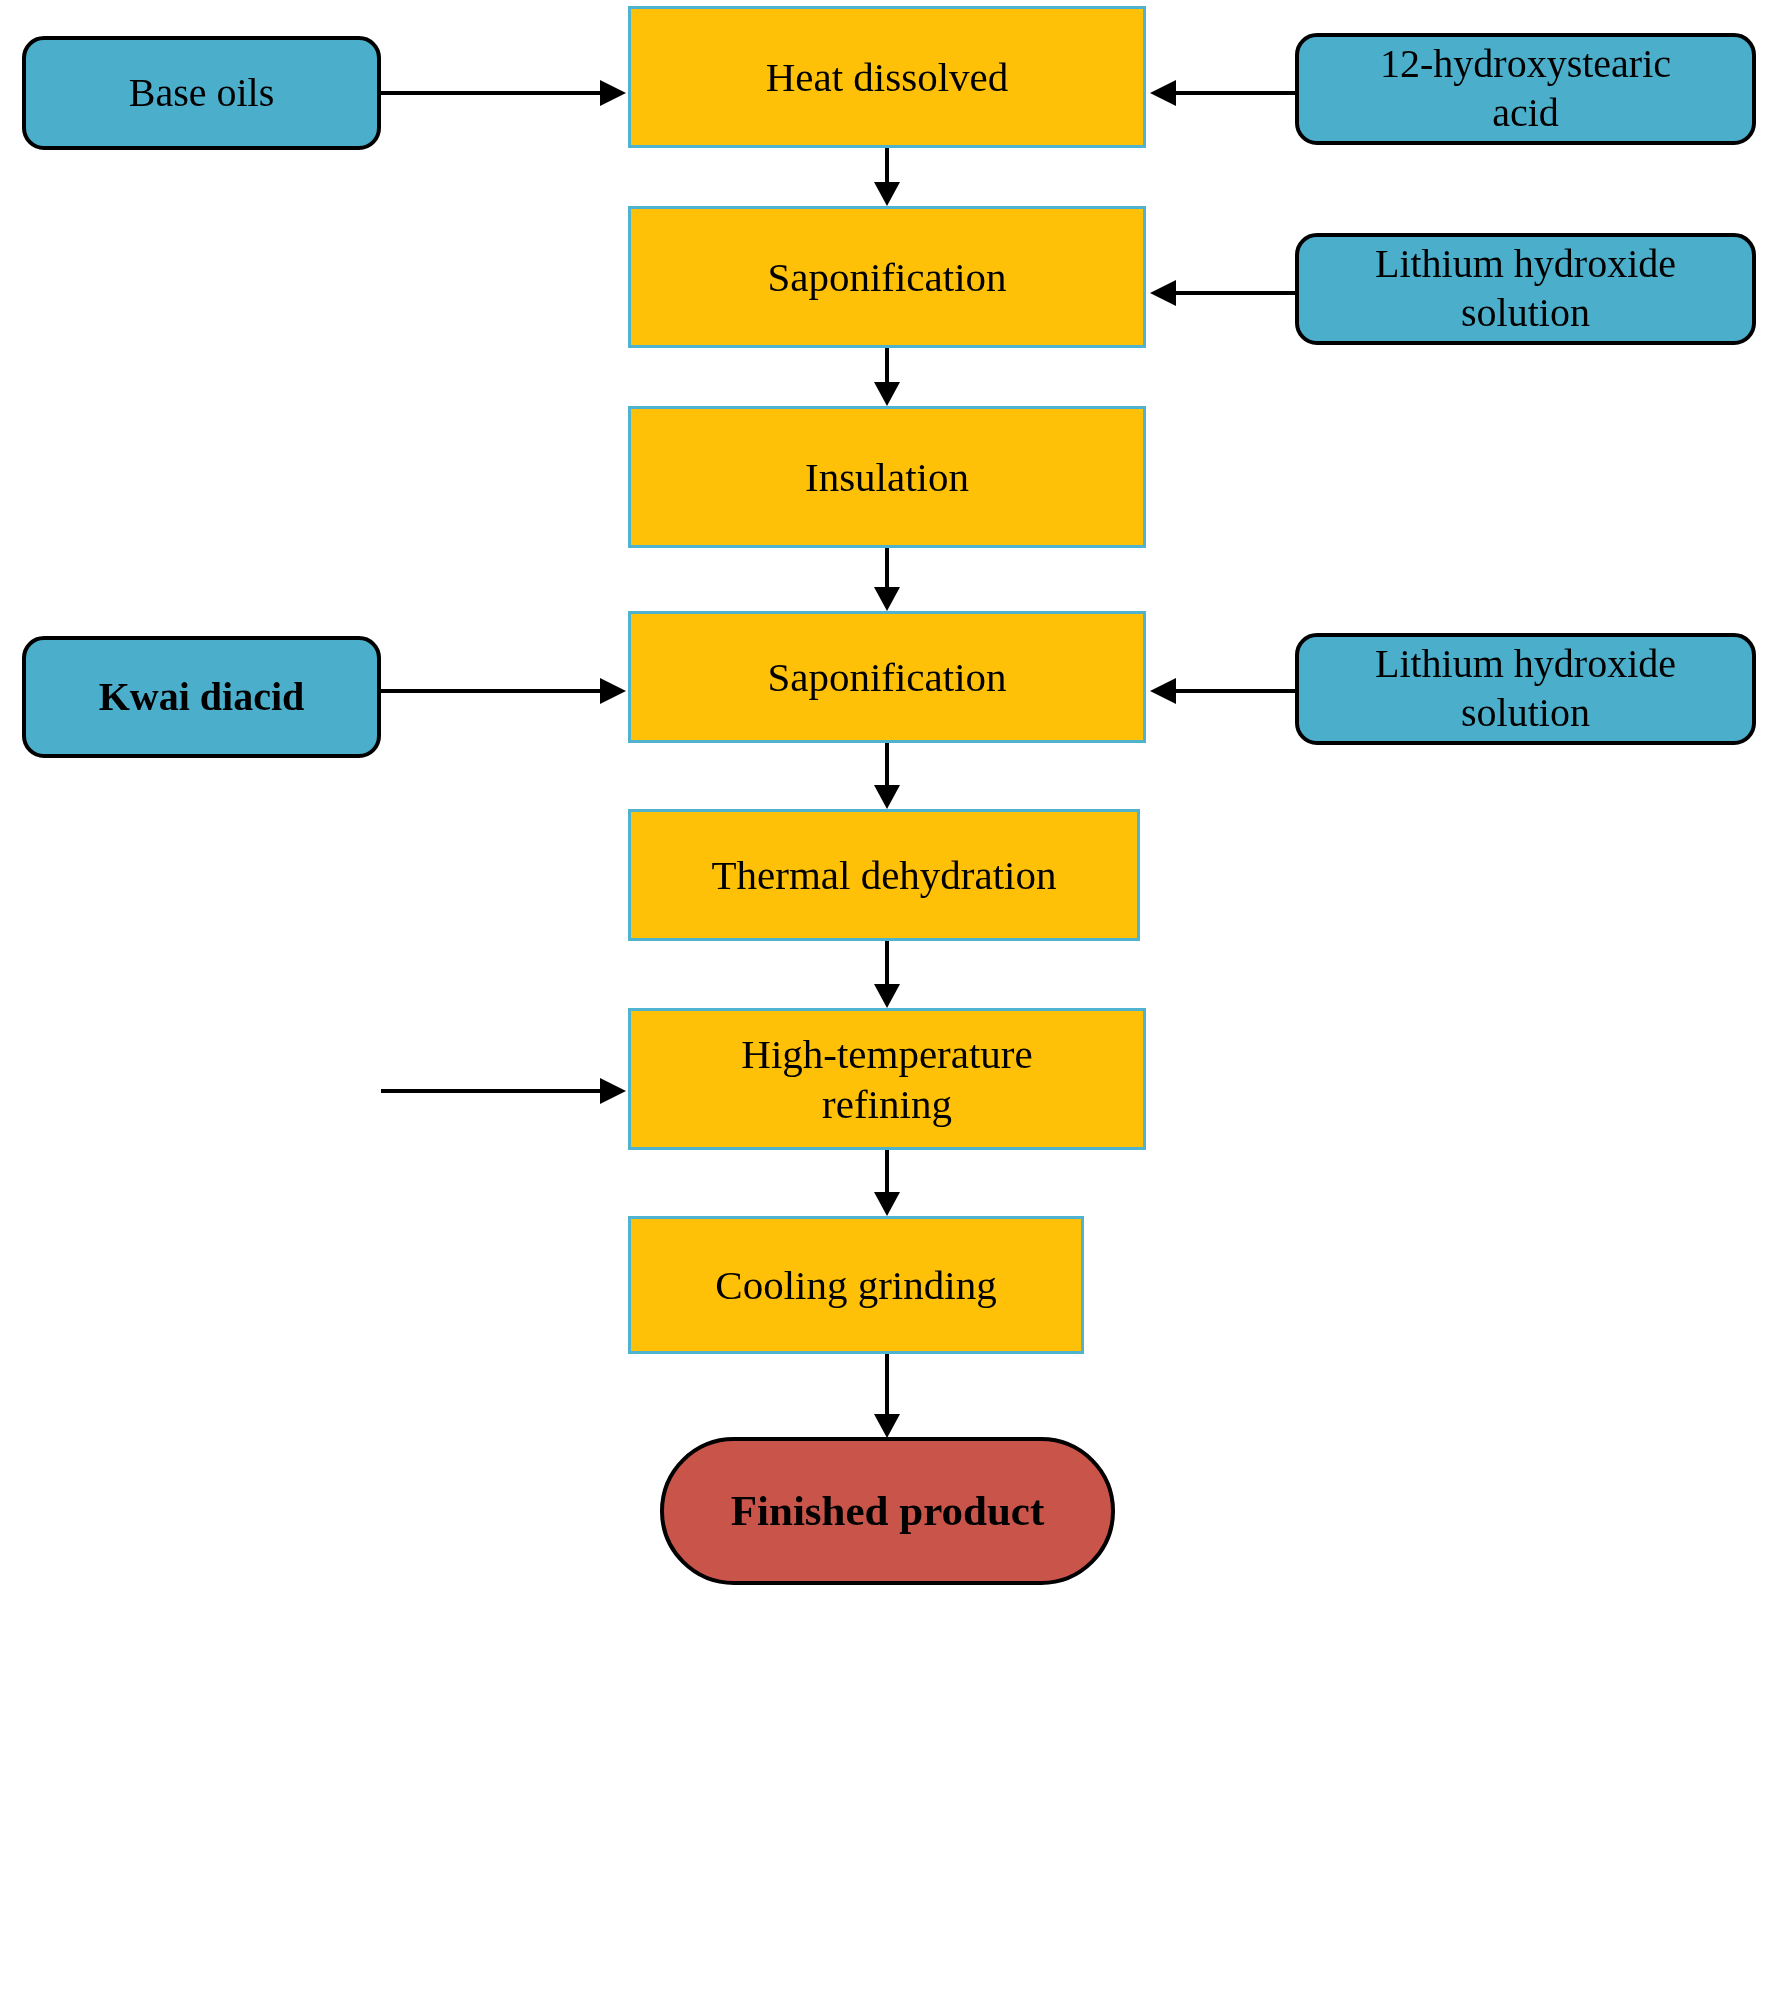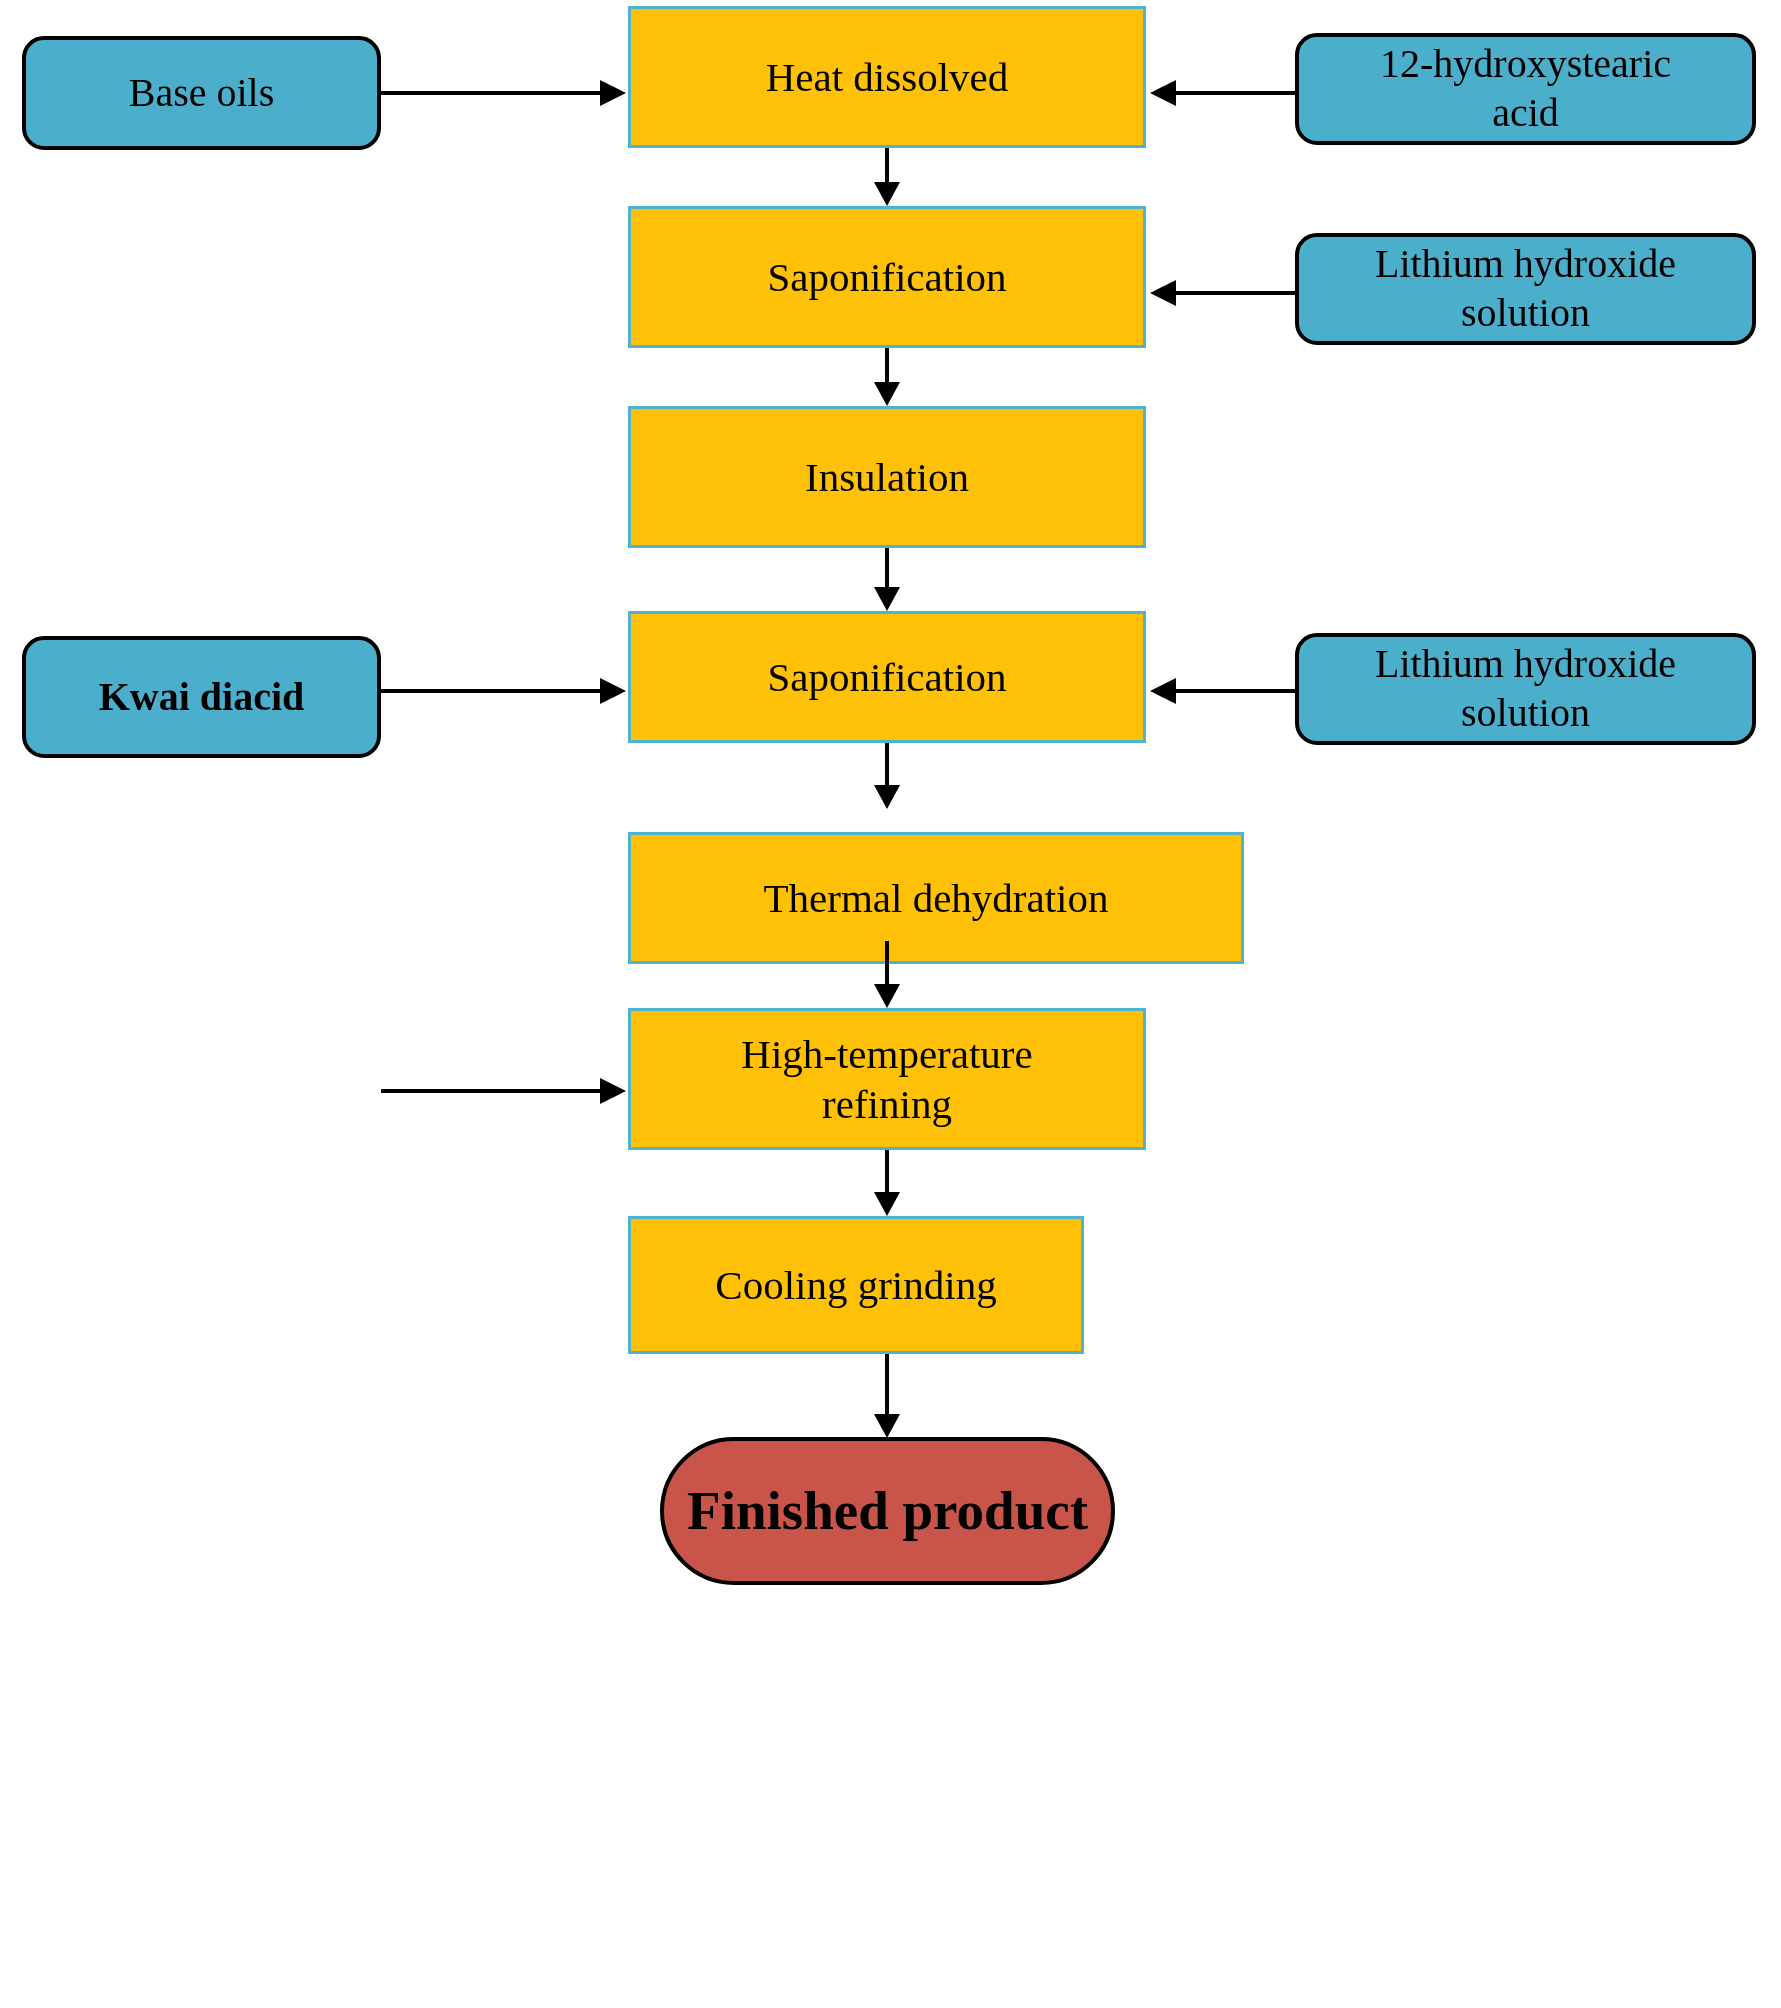--- a/index.html
+++ b/index.html
@@ -38,21 +38,21 @@
     background: #4BAECB;
     border: 4px solid #000000;
     border-radius: 22px;
     font-size: 40px;
   }
   
   .terminator {
     background: #C9544A;
     border: 4px solid #000000;
     border-radius: 999px;
-    font-size: 55px;
+    font-size: 43px;
     font-weight: bold;
   }
   .node .lbl {
     padding: 0 16px;
     white-space: pre-line;
   }
   
   .conn {
     position: absolute;
     background: #000000;
@@ -145,21 +145,21 @@
 
   <div class="conn hline" style="left:381px; top:689px; width:222px;"></div>
   <div class="arrow arrow-right" style="left:600px; top:678px;"></div>
 
   <div class="conn hline" style="left:1176px; top:689px; width:122px;"></div>
   <div class="arrow arrow-left" style="left:1150px; top:678px;"></div>
 
   <div class="conn vline" style="left:885px; top:743px; width:4px; height:46px;"></div>
   <div class="arrow arrow-down" style="left:874px; top:785px;"></div>
 
-  <div class="node proc" style="left:628px; top:809px; width:616px; height:132px;margin-top:23px;">
+  <div class="node proc" style="left:628px; top:809px; width:512px; height:132px;">
     <span class="lbl">Thermal dehydration</span>
   </div>
 
   <div class="conn vline" style="left:885px; top:941px; width:4px; height:47px;"></div>
   <div class="arrow arrow-down" style="left:874px; top:984px;"></div>
 
 
   <div class="node proc" style="left:628px; top:1008px; width:518px; height:142px;">
     <span class="lbl">High-temperature
 refining</span>

